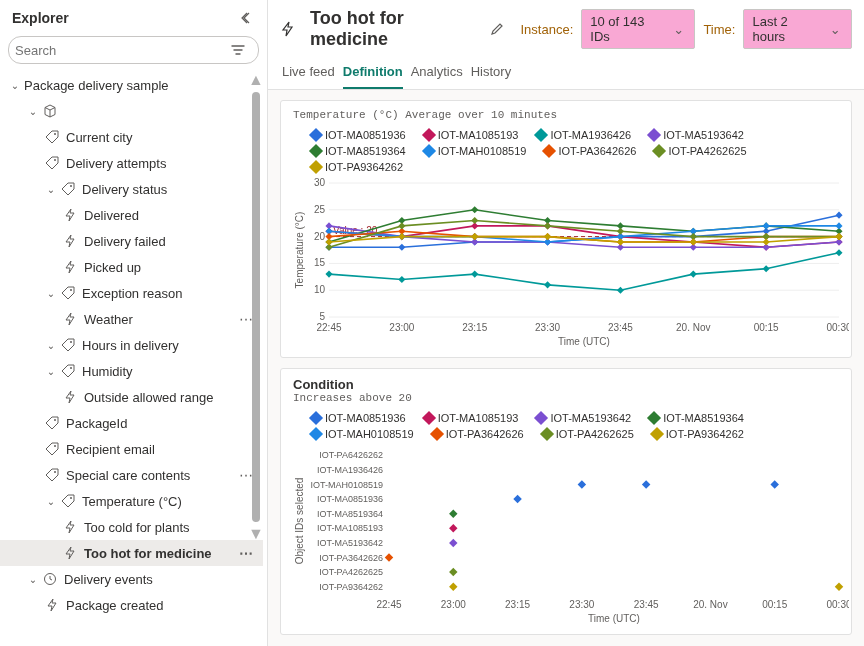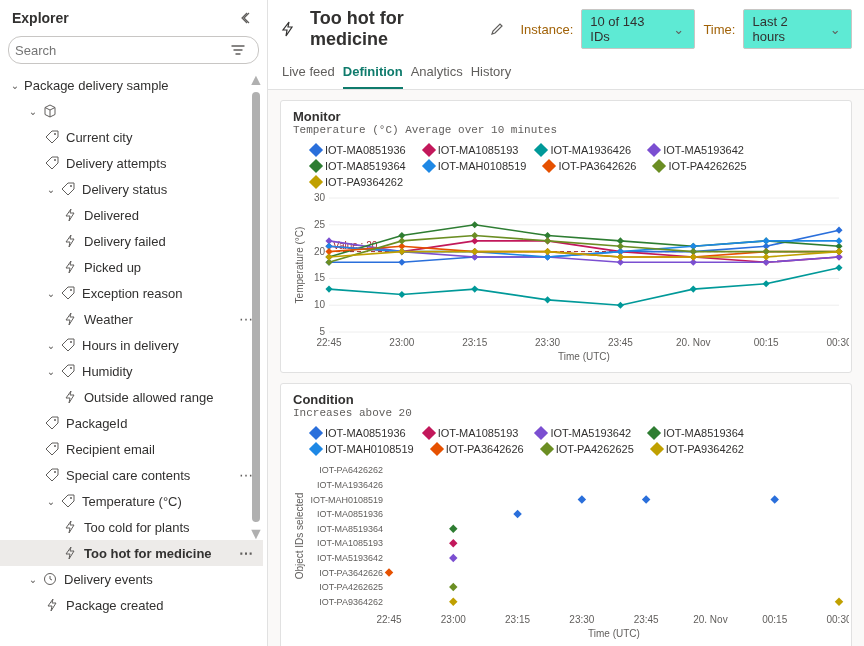--- a/index.html
+++ b/index.html
@@ -20,21 +20,21 @@
   .pad0{padding-left:8px}.pad1{padding-left:26px}.pad2{padding-left:44px}.pad3{padding-left:62px}
   .tw { width:14px; display:inline-flex; justify-content:center; color:#605e5c; font-size:10px; margin-right:2px;}
   .ic { width:16px; height:16px; display:inline-flex; align-items:center; justify-content:center; margin-right:6px; color:#605e5c; }
   .node .lbl { flex:1; overflow:hidden; text-overflow:ellipsis; }
   .dots { color:#605e5c; font-size:14px; padding:0 4px; visibility:hidden; }
   .node:hover .dots, .node .dots.always { visibility:visible; }
   .main { flex:1; display:flex; flex-direction:column; min-width:0; }
   .topbar { display:flex; align-items:center; padding:8px 12px; gap:8px; }
   .title { font-size:18px; font-weight:600; }
   .spacer { flex:1; }
-  .picker { border:1px solid #c8c6c4; border-radius:2px; padding:4px 8px; display:flex; align-items:center; gap:6px; cursor:pointer; background:#5eead4;}
+  .picker { border:1px solid #c8c6c4; border-radius:2px; padding:4px 8px; display:flex; align-items:center; gap:6px; cursor:pointer; background:#f9a8d4;}
   .tlabel { color:#a16207; font-size:13px; }
   .tabs { display:flex; gap:8px; border-bottom:1px solid #e1e1e1; padding:0 14px; }
   .tab { padding:6px 0 8px 0; font-size:13px; color:#605e5c; cursor:pointer; border-bottom:2px solid transparent; }
   .tab.active { color:#0f7b6c; border-bottom-color:#0f7b6c; font-weight:600; }
   .content { flex:1; overflow:auto; background:#faf9f8; padding:10px 12px; display:flex; flex-direction:column; gap:10px; }
   .card { background:#fff; border:1px solid #e1e1e1; border-radius:3px; padding:8px 12px 10px 12px; }
   .card-title { font-size:13px; font-weight:600; }
   .card-sub { font-size:11px; color:#605e5c; margin-bottom:4px;font-family:Liberation Mono, monospace;}
   .legend { display:flex; flex-wrap:wrap; gap:4px 18px; padding:4px 0 4px 18px; font-size:11px; }
   .legend span.it { display:inline-flex; align-items:center; gap:4px; }
@@ -304,21 +304,20 @@
 
   <div class="tabs" id="tabs">
       <div class="tab">Live feed</div>
       <div class="tab active">Definition</div>
       <div class="tab">Analytics</div>
       <div class="tab">History</div>
     </div>
 
   <div class="content">
     <div class="card">
-      <div class="card-title">Monitor</div>
       <div class="card-sub">Temperature (°C) Average over 10 minutes</div>
       <div class="legend" id="legend1">
           <span class="it"><span class="sw" style="background:#2a6fdb"></span>IOT-MA0851936</span>
           <span class="it"><span class="sw" style="background:#c2185b"></span>IOT-MA1085193</span>
           <span class="it"><span class="sw" style="background:#009999"></span>IOT-MA1936426</span>
           <span class="it"><span class="sw" style="background:#7b4fd1"></span>IOT-MA5193642</span>
           <span class="it"><span class="sw" style="background:#2e7d32"></span>IOT-MA8519364</span>
           <span class="it"><span class="sw" style="background:#1e88e5"></span>IOT-MAH0108519</span>
           <span class="it"><span class="sw" style="background:#e65100"></span>IOT-PA3642626</span>
           <span class="it"><span class="sw" style="background:#6b8e23"></span>IOT-PA4262625</span>

